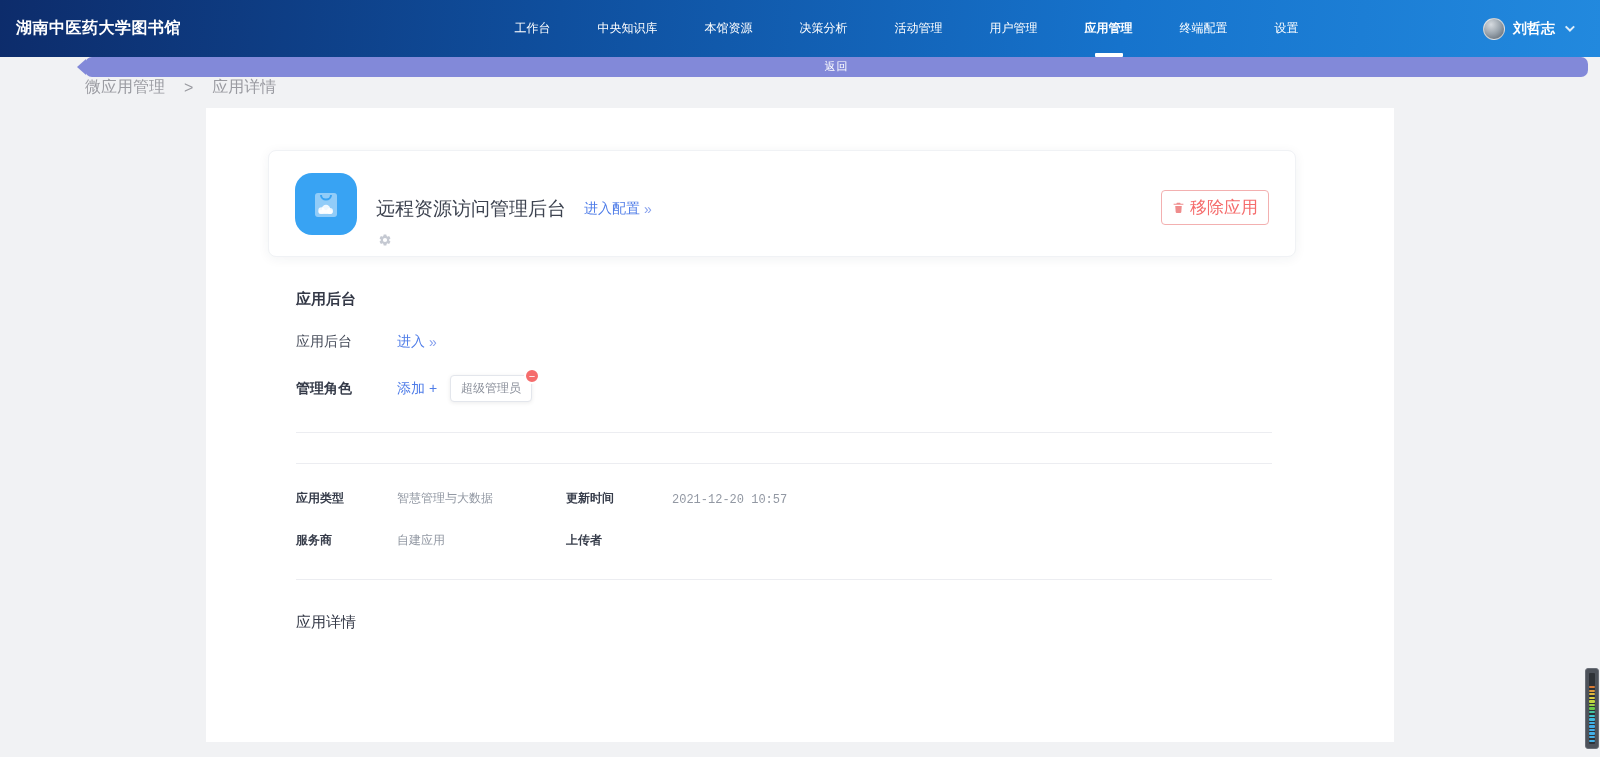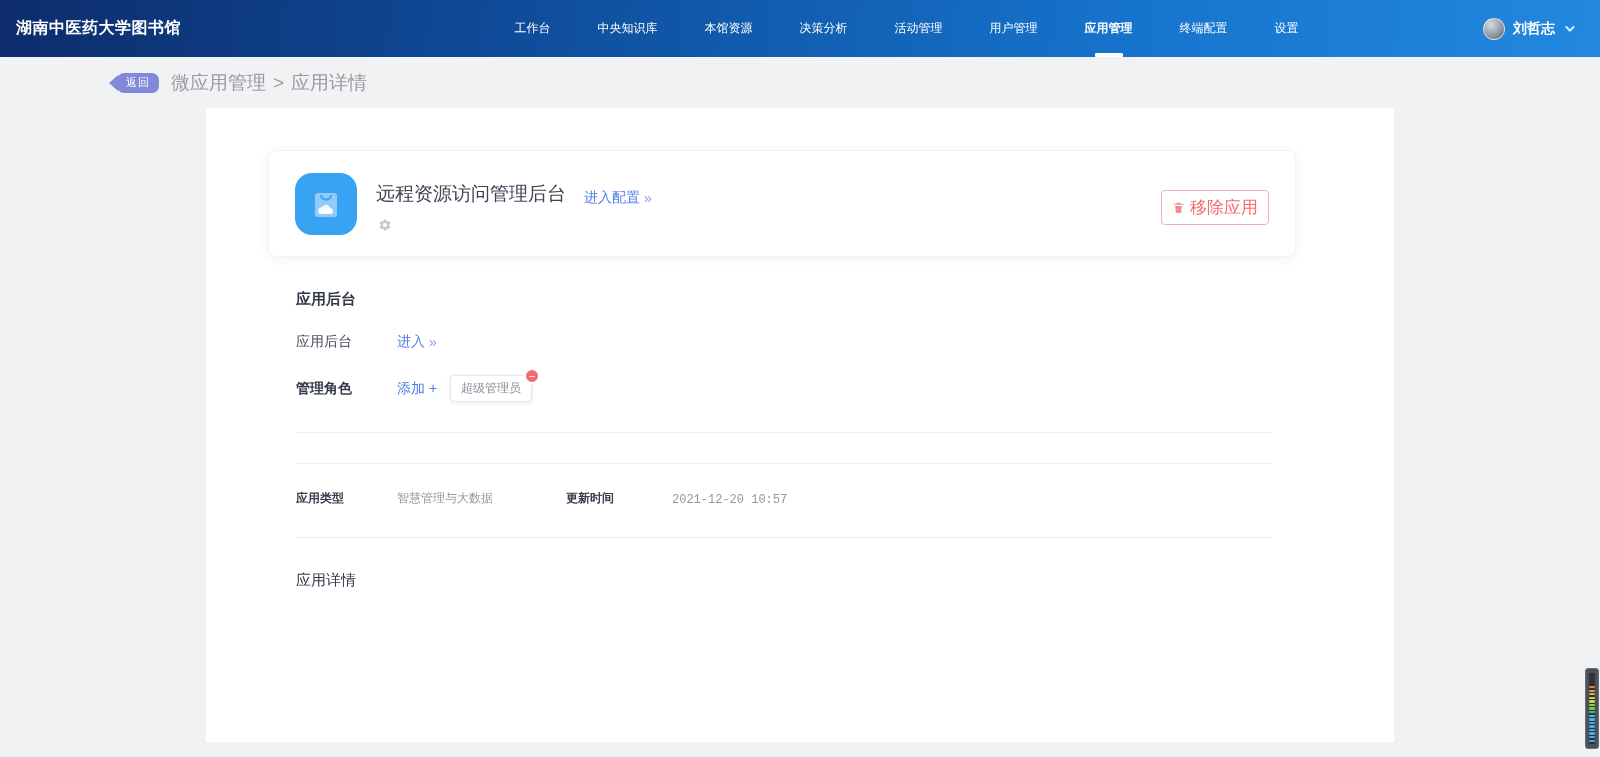--- a/index.html
+++ b/index.html
@@ -33,52 +33,52 @@
     border:1px solid rgba(255,255,255,.6);
   }
   .user-name { font-size:14px; font-weight:700; }
   .caret {
     width:7px; height:7px; border-right:2px solid rgba(255,255,255,.85);
     border-bottom:2px solid rgba(255,255,255,.85);
     transform:rotate(45deg) translateY(-2px); margin-left:2px;
   }
 
   
-  .breadcrumb-bar { height:51px; display:flex; align-items:center; padding-left:117px; }
+  .breadcrumb-bar { height:51px; display:flex; padding-left:85px;flex-direction:column; }
   .back-btn {
     position:relative; background:#8289d9; color:#fff; border:none; cursor:pointer;
     font-size:11px; padding:2px 9px 3px 9px; border-radius:7px; margin-right:12px;
     font-family:inherit; letter-spacing:1px;
   }
   .back-btn::before {
     content:""; position:absolute; left:-8px; top:50%; transform:translateY(-50%);
     border-top:8.5px solid transparent; border-bottom:8.5px solid transparent;
     border-right:9px solid #8289d9;
   }
-  .crumbs { font-size:19px; color:#9a9ba1; display:flex; gap:7px; align-items:center; }
+  .crumbs { font-size:16px; color:#9a9ba1; display:flex; gap:19px; align-items:center; }
 
   
   .panel {
     position:absolute; left:206px; top:108px; width:1188px; height:634px;
     background:#fff;
   }
 
   
   .app-card {
     margin:42px 98px 0 62px; height:107px; background:#fff;
     border:1px solid #f0f2f5; border-radius:8px;
     box-shadow:0 2px 12px rgba(31,45,61,.06);
     display:flex; align-items:flex-start; padding:22px 26px 0 26px;
   }
   .app-icon {
     width:62px; height:62px; border-radius:17px; background:#38a3f3;
     display:flex; align-items:center; justify-content:center; flex:none;
   }
   .app-head { margin-left:19px; flex:1; }
-  .title-row { display:flex; align-items:flex-end; margin-top:8px; }
+  .title-row { display:flex; align-items:center; margin-top:23px; }
   .app-title { font-size:19px; font-weight:400; color:#3d4350; }
   .link { color:#4e7ce8; font-size:14px; text-decoration:none; cursor:pointer; display:inline-flex; align-items:center; gap:4px; }
   .title-row .link { margin-left:18px; }
   .chev { color:#86a0ee; font-size:14px; }
   .gear { margin:11px 0 0 2px; line-height:0; cursor:pointer; display:inline-block; }
   .remove-btn {
     margin-top:17px; display:flex; align-items:center; gap:5px;
     background:#fff; border:1px solid #f3b0b0; border-radius:4px; color:#f56c6c;
     font-size:17px; padding:5px 10px; cursor:pointer; font-family:inherit; flex:none;
   }
@@ -238,20 +238,26 @@
 
     <hr class="divider">
 
     <div class="info-row first">
       <span class="cell-label">应用类型</span>
       <span class="cell-value v1">智慧管理与大数据</span>
       <span class="cell-label l2">更新时间</span>
       <span class="cell-value">2021-12-20 10:57</span>
     </div>
 
+    <div class="info-row second">
+      <span class="cell-label">服务商</span>
+      <span class="cell-value v1">自建应用</span>
+      <span class="cell-label l2">上传者</span>
+      <span class="cell-value"></span>
+    </div>
 
     <hr class="divider">
 
     <h2 class="sec-heading light">应用详情</h2>
 
   </div>
 </main>
 
 <div class="activity-meter">
   <div class="meter-track">

